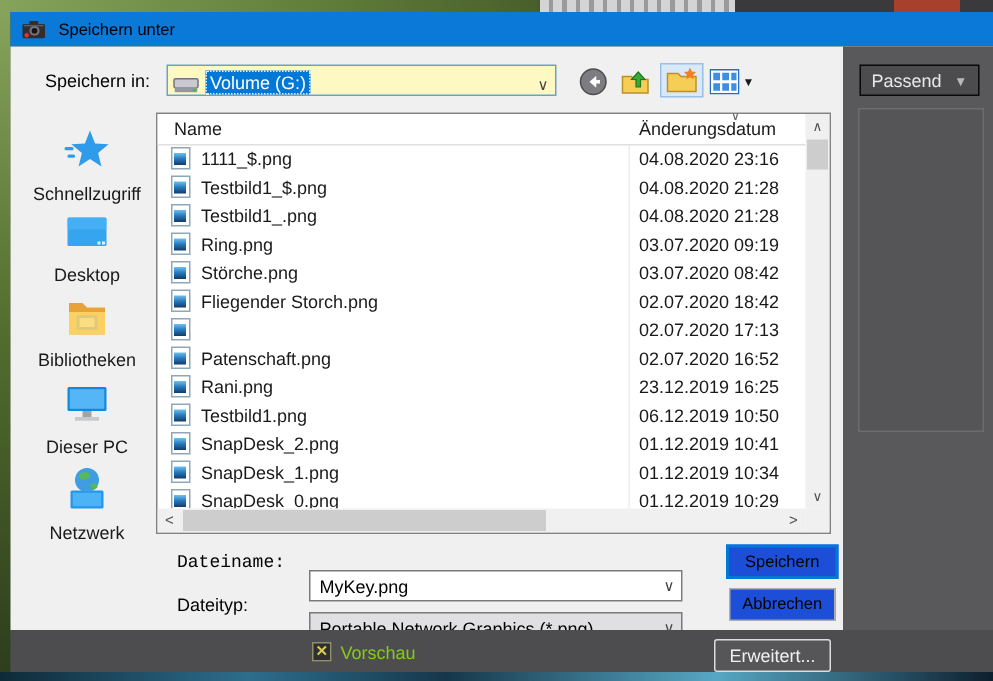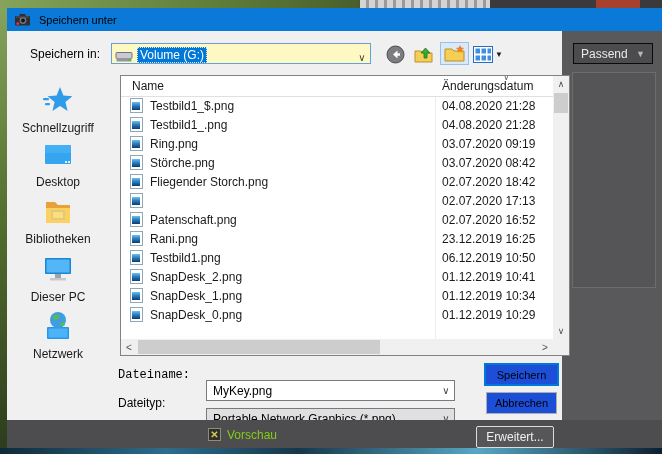--- a/index.html
+++ b/index.html
@@ -37,21 +37,21 @@
   .btn-newf{left:440px;top:42px;width:29px;height:23px;background:#d9e9f9;border:1px solid #9ac0e8;box-sizing:border-box;}
   .btn-views{left:472px;top:44px;width:32px;height:20px;gap:2px;}
   .views-caret{color:#1a1a1a;font-size:8px;}
 
   
   .side-item{left:10px;width:96px;text-align:center;cursor:default;}
   .side-item .lbl{font-size:12px;color:#1a1a1a;margin-top:2px;}
   .si-0{top:85px;} .si-1{top:142px;} .si-2{top:198px;} .si-3{top:255px;} .si-4{top:311px;}
 
   
-  .list{left:120px;top:75px;width:450px;height:281px;background:#fff;border:1px solid #828282;box-sizing:border-box;}
+  .list{left:104px;top:75px;width:450px;height:281px;background:#fff;border:1px solid #828282;box-sizing:border-box;}
   .list-inner{position:absolute;left:0;top:0;right:0;bottom:0;overflow:hidden;}
   .col-div{position:absolute;left:314px;top:0;width:1px;height:263px;background:#ededed;}
   .hdr{position:absolute;left:0;top:0;width:432px;height:20px;border-bottom:1px solid #e0e0e0;background:#fff;}
   .hdr .h-name{position:absolute;left:11px;top:3px;font-size:12px;color:#1a1a1a;}
   .hdr .h-date{position:absolute;left:321px;top:3px;font-size:12px;color:#1a1a1a;}
   .sort-ind{position:absolute;left:382px;top:-4px;font-size:9px;color:#666;}
   .rows{position:absolute;left:0;top:20px;width:432px;height:243px;overflow:hidden;}
   .file-row{height:19px;display:flex;align-items:center;position:relative;}
   .file-name{font-size:12px;color:#1a1a1a;margin-left:7px;white-space:nowrap;}
   .file-date{position:absolute;left:321px;font-size:12px;color:#1a1a1a;white-space:nowrap;}
@@ -209,20 +209,25 @@
   <div class="abs list">
     <div class="list-inner">
       <div class="col-div"></div>
       <div class="hdr">
         <span class="h-name">Name</span>
         <span class="h-date">Änderungsdatum</span>
         <span class="sort-ind">∨</span>
       </div>
       <div class="rows">
 
+      <div class="file-row">
+          <span class="fico"></span>
+          <span class="file-name">1111_$.png</span>
+          <span class="file-date">04.08.2020 23:16</span>
+        </div>
           <div class="file-row">
           <span class="fico"></span>
           <span class="file-name">Testbild1_$.png</span>
           <span class="file-date">04.08.2020 21:28</span>
         </div>
           <div class="file-row">
           <span class="fico"></span>
           <span class="file-name">Testbild1_.png</span>
           <span class="file-date">04.08.2020 21:28</span>
         </div>

